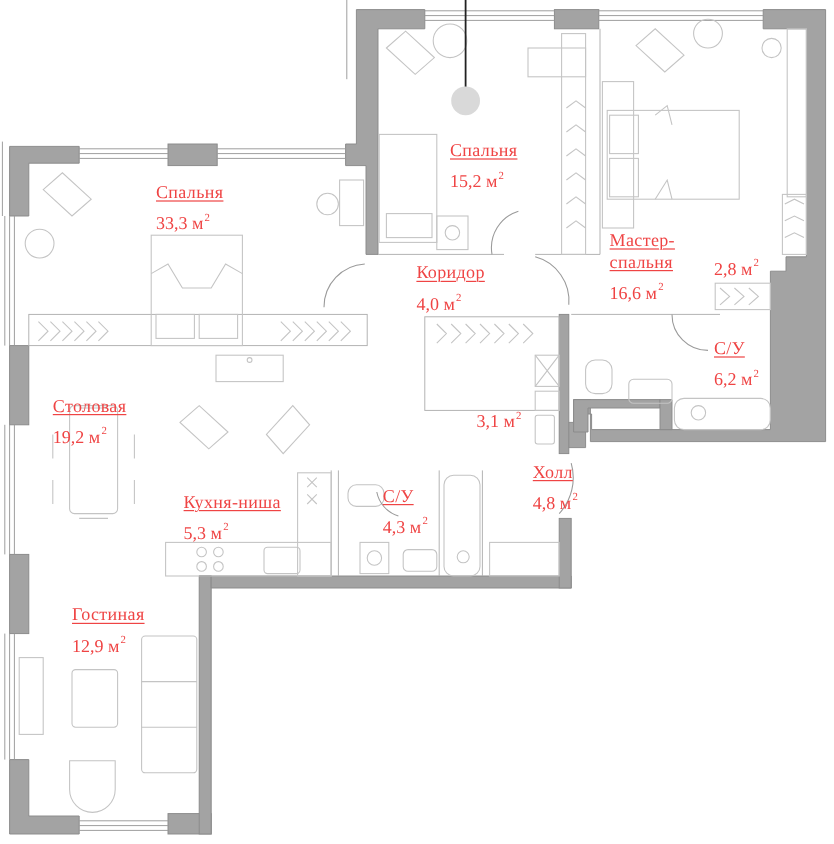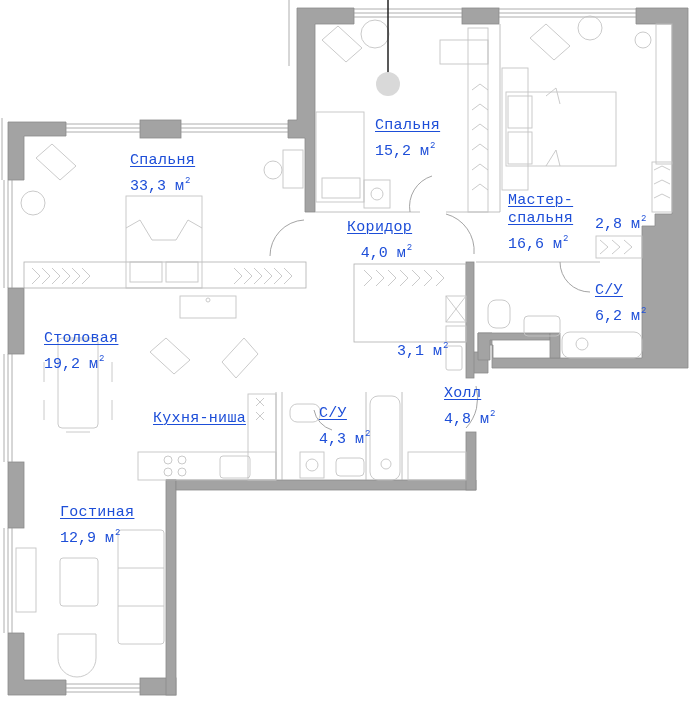--- a/index.html
+++ b/index.html
@@ -1,18 +1,18 @@
 <!DOCTYPE html>
 <html><head>
 <meta charset="utf-8">
 <style>
   html, body { margin: 0; padding: 0; background: #ffffff; }
   body { width: 695px; height: 703px; position: relative; overflow: hidden; font-family: "DejaVu Sans", sans-serif; }
   #plan { position: absolute; left: 0; top: 0; }
-  .room-label { position: absolute; font-family: Liberation Mono, monospace; color: #1d4ed8; font-size: 15px; line-height: 18px; white-space: nowrap; }
+  .room-label { position: absolute; font-family: Liberation Serif, serif; color: #ef4444; font-size: 15px; line-height: 18px; white-space: nowrap; }
   .room-name { display: block; text-decoration: underline; text-underline-offset: 2px; text-decoration-thickness: 1px; letter-spacing: 0.3px; }
   .room-area { display: block; margin-top: 2px; }
   .sup { font-size: 9px; vertical-align: 7px; margin-left: 1px; }
 </style>
 </head>
 <body>
 
 <svg id="plan" width="695" height="703" viewBox="0 0 695 703" xmlns="http://www.w3.org/2000/svg">
   <g fill="#a3a3a3" stroke="#8a8a8a" stroke-width="0.8">
 
@@ -193,21 +193,21 @@
 <div class="room-label" style="left:130px;top:152px;">
   <span class="room-name">Спальня</span>
   <span class="room-area"><span>33,3</span> <span>м</span><span class="sup">2</span></span>
 </div>
 
 <div class="room-label" style="left:375px;top:117px;">
   <span class="room-name">Спальня</span>
   <span class="room-area"><span>15,2</span> <span>м</span><span class="sup">2</span></span>
 </div>
 
-<div class="room-label" style="left:347px;top:219px;text-align:right;">
+<div class="room-label" style="left:347px;top:219px;">
   <span class="room-name">Коридор</span>
   <span class="room-area"><span>4,0</span> <span>м</span><span class="sup">2</span></span>
 </div>
 
 <div class="room-label" style="left:508px;top:192px;">
   <span class="room-name">Мастер-</span>
   <span class="room-name">спальня</span>
   <span class="room-area"><span>16,6</span> <span>м</span><span class="sup">2</span></span>
 </div>
 
@@ -224,20 +224,21 @@
   <span class="room-area"><span>3,1</span> <span>м</span><span class="sup">2</span></span>
 </div>
 
 <div class="room-label" style="left:595px;top:282px;">
   <span class="room-name">С/У</span>
   <span class="room-area"><span>6,2</span> <span>м</span><span class="sup">2</span></span>
 </div>
 
 <div class="room-label" style="left:153px;top:410px;">
   <span class="room-name">Кухня-ниша</span>
+  <span class="room-area"><span>5,3</span> <span>м</span><span class="sup">2</span></span>
 </div>
 
 <div class="room-label" style="left:319px;top:405px;">
   <span class="room-name">С/У</span>
   <span class="room-area"><span>4,3</span> <span>м</span><span class="sup">2</span></span>
 </div>
 
 <div class="room-label" style="left:420px;top:385px;margin-left:24px;">
   <span class="room-name">Холл</span>
   <span class="room-area"><span>4,8</span> <span>м</span><span class="sup">2</span></span>

